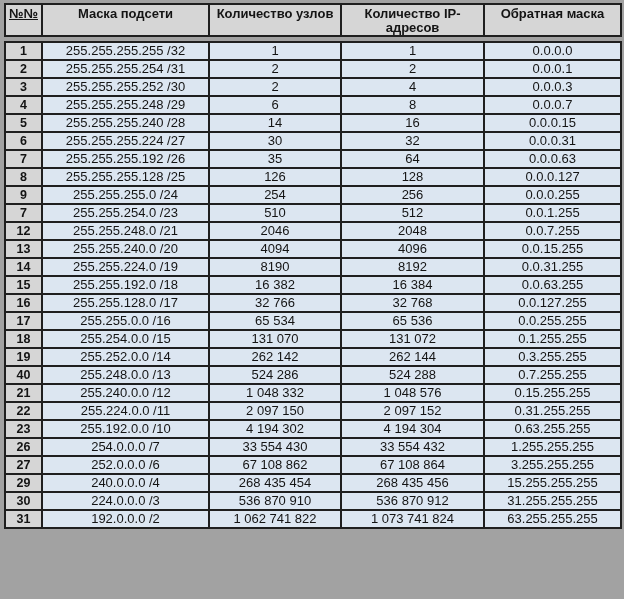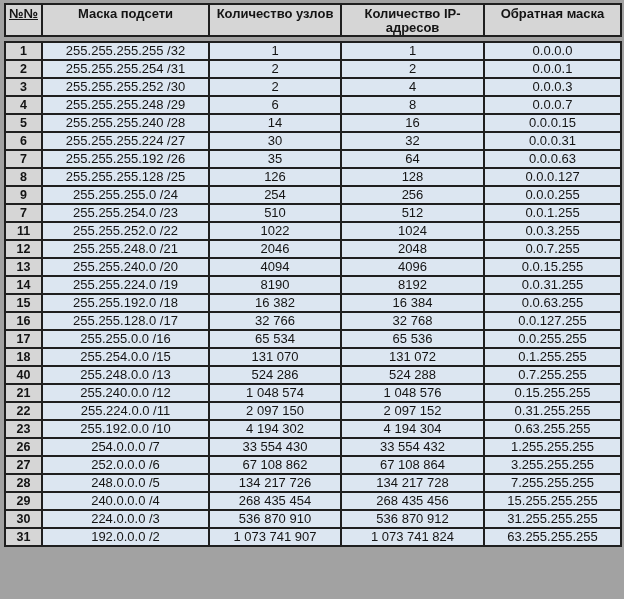--- a/index.html
+++ b/index.html
@@ -159,27 +159,20 @@
           <td>0.0.0.255</td>
         </tr>
         <tr>
           <td class="idx">7</td>
           <td>255.255.254.0 /23</td>
           <td>510</td>
           <td>512</td>
           <td>0.0.1.255</td>
         </tr>
         <tr>
-          <td class="idx">11</td>
-          <td>255.255.252.0 /22</td>
-          <td>1022</td>
-          <td>1024</td>
-          <td>0.0.3.255</td>
-        </tr>
-        <tr>
           <td class="idx">12</td>
           <td>255.255.248.0 /21</td>
           <td>2046</td>
           <td>2048</td>
           <td>0.0.7.255</td>
         </tr>
         <tr>
           <td class="idx">13</td>
           <td>255.255.240.0 /20</td>
           <td>4094</td>
@@ -215,30 +208,37 @@
           <td>0.0.255.255</td>
         </tr>
         <tr>
           <td class="idx">18</td>
           <td>255.254.0.0 /15</td>
           <td>131 070</td>
           <td>131 072</td>
           <td>0.1.255.255</td>
         </tr>
         <tr>
+          <td class="idx">19</td>
+          <td>255.252.0.0 /14</td>
+          <td>262 142</td>
+          <td>262 144</td>
+          <td>0.3.255.255</td>
+        </tr>
+        <tr>
           <td class="idx">40</td>
           <td>255.248.0.0 /13</td>
           <td>524 286</td>
           <td>524 288</td>
           <td>0.7.255.255</td>
         </tr>
         <tr>
           <td class="idx">21</td>
           <td>255.240.0.0 /12</td>
-          <td>1 048 574</td>
+          <td>1 048 332</td>
           <td>1 048 576</td>
           <td>0.15.255.255</td>
         </tr>
         <tr>
           <td class="idx">22</td>
           <td>255.224.0.0 /11</td>
           <td>2 097 150</td>
           <td>2 097 152</td>
           <td>0.31.255.255</td>
         </tr>
@@ -257,43 +257,36 @@
           <td>1.255.255.255</td>
         </tr>
         <tr>
           <td class="idx">27</td>
           <td>252.0.0.0 /6</td>
           <td>67 108 862</td>
           <td>67 108 864</td>
           <td>3.255.255.255</td>
         </tr>
         <tr>
-          <td class="idx">28</td>
-          <td>248.0.0.0 /5</td>
-          <td>134 217 726</td>
-          <td>134 217 728</td>
-          <td>7.255.255.255</td>
-        </tr>
-        <tr>
           <td class="idx">29</td>
           <td>240.0.0.0 /4</td>
           <td>268 435 454</td>
           <td>268 435 456</td>
           <td>15.255.255.255</td>
         </tr>
         <tr>
           <td class="idx">30</td>
           <td>224.0.0.0 /3</td>
           <td>536 870 910</td>
           <td>536 870 912</td>
           <td>31.255.255.255</td>
         </tr>
         <tr>
           <td class="idx">31</td>
           <td>192.0.0.0 /2</td>
-          <td>1 073 741 907</td>
+          <td>1 062 741 822</td>
           <td>1 073 741 824</td>
           <td>63.255.255.255</td>
         </tr>
       </tbody>
   </table>
 
 </div>
 
 </body></html>

